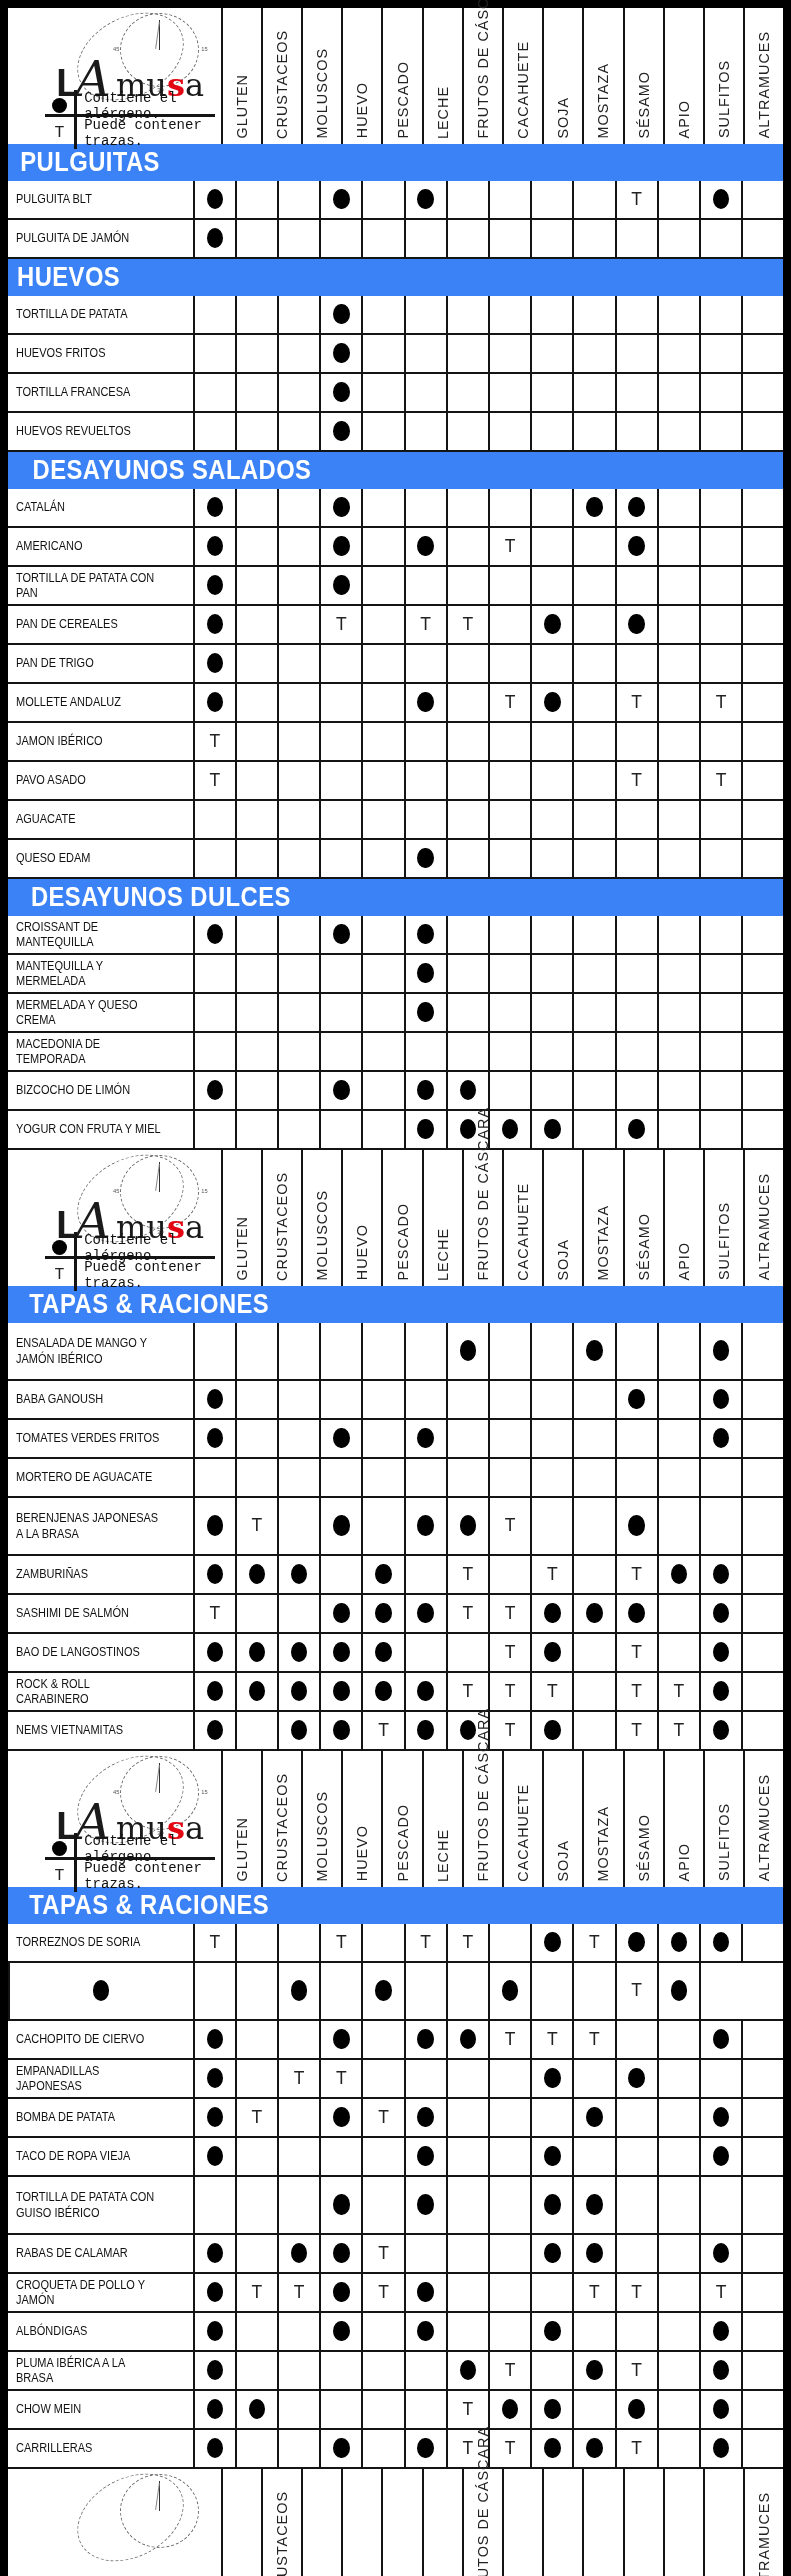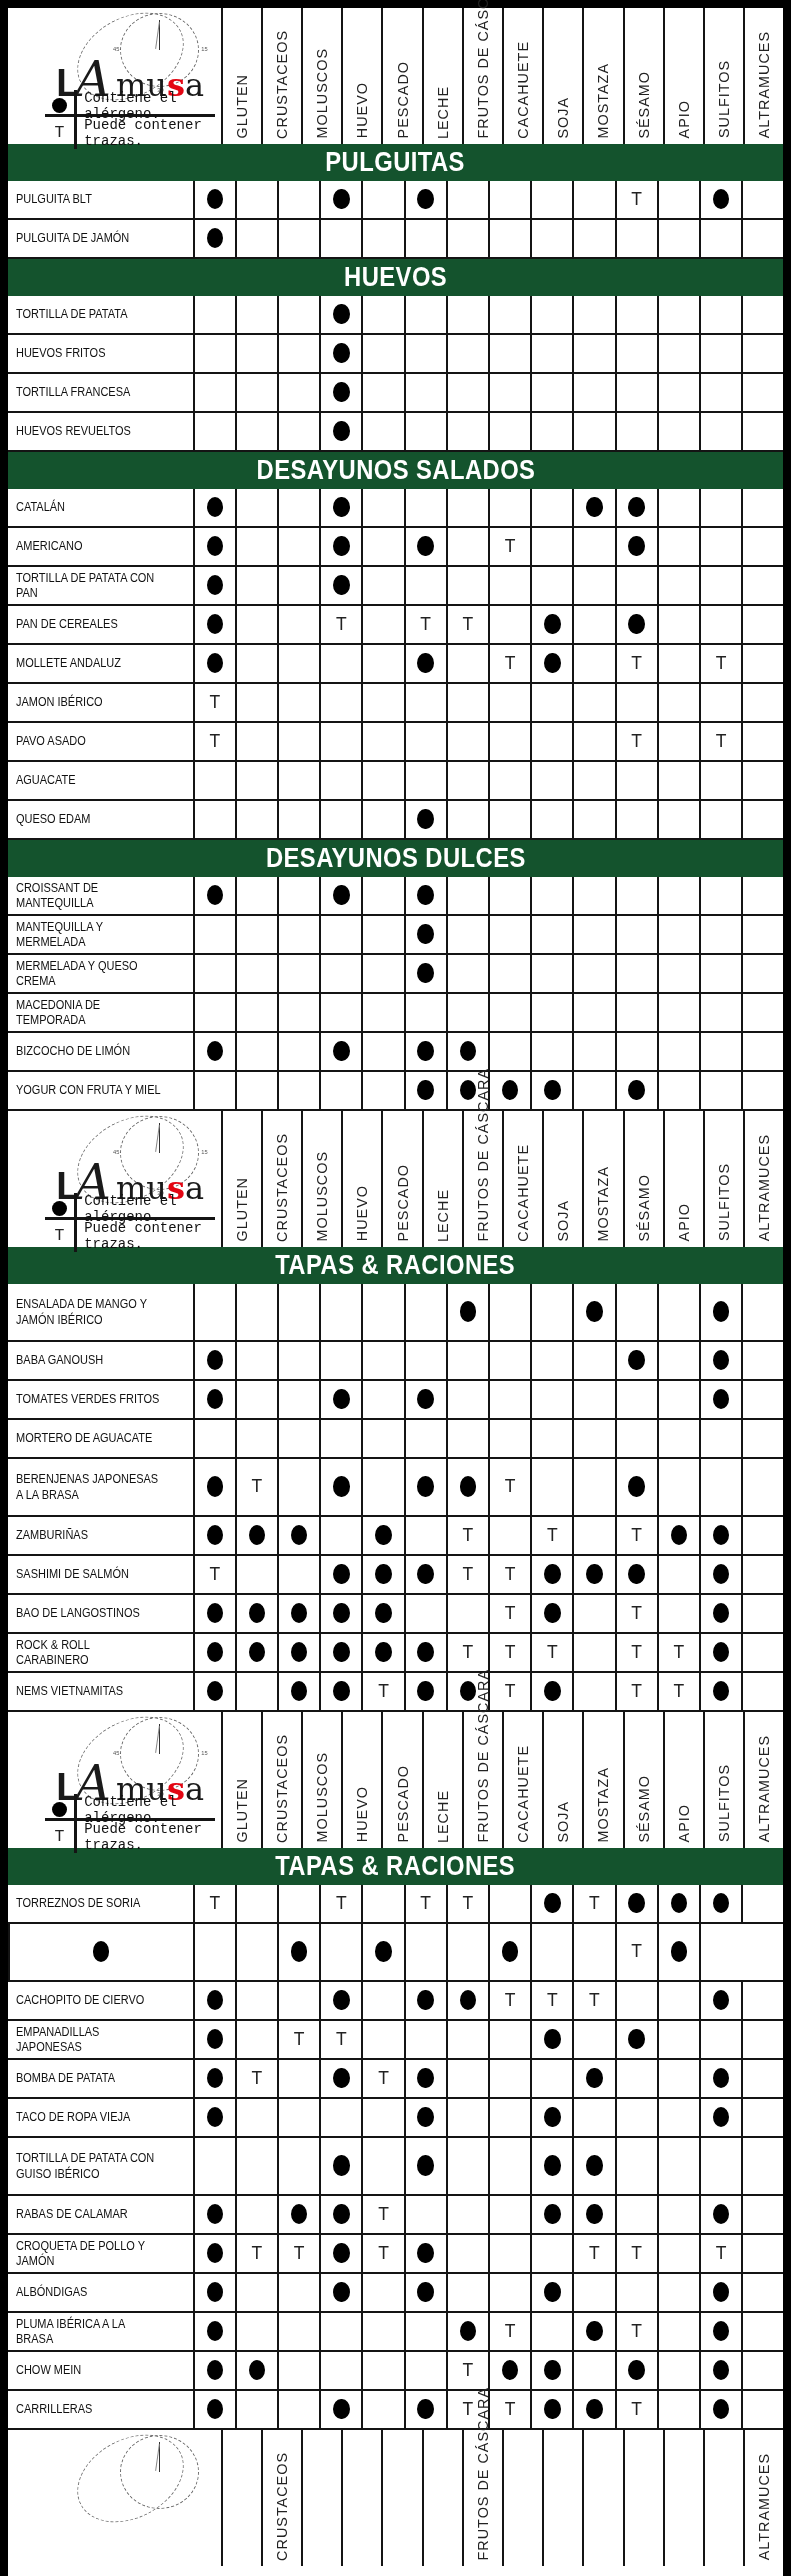--- a/index.html
+++ b/index.html
@@ -44,21 +44,21 @@
   .legend{position:absolute;left:9.3px;bottom:3.1px;width:170px;}
   .legrow{display:grid;grid-template-columns:32px 1fr;align-items:center;height:24px;font-family:Liberation Mono, monospace;}
   .legrow .sym{display:flex;align-items:center;justify-content:center;border-right:3.6px solid #141414;height:100%;}
   .legsep{height:3.1px;background:#141414;width:100%;}
   .legdot{width:15.5px;height:15.5px;background:#000;border-radius:50%;}
   .legT{font-size:16.5px;color:#222;}
   .legtxt{font-size:14px;color:#111;padding-left:7.2px;font-weight:500;}
 
   
   .bar{
-    height:37px;background:#14532d;color:#fff;display:flex;align-items:center;justify-content:center;
+    height:37px;background:#3b82f6;color:#fff;display:flex;align-items:center;justify-content:flex-start;
     font-size:28px;font-weight:bold;flex:0 0 auto;
   }
   .bar span{display:inline-block;transform:scaleX(.85);letter-spacing:0.5px;white-space:nowrap;}
 
   
   .row{
     display:grid;grid-template-columns:185px repeat(14,1fr);
     height:39px;border-bottom:2.6px solid #141414;box-sizing:border-box;flex:0 0 auto;
   }
   .row.tall{height:58px;}
@@ -398,20 +398,41 @@
         <div class="cell"></div>
         <div class="cell">
           <div class="dot"></div>
         </div>
         <div class="cell"></div>
         <div class="cell"></div>
         <div class="cell"></div>
       </div>
       <div class="row">
         <div class="namecell">
+          <span>PAN DE TRIGO</span>
+        </div>
+        <div class="cell">
+          <div class="dot"></div>
+        </div>
+        <div class="cell"></div>
+        <div class="cell"></div>
+        <div class="cell"></div>
+        <div class="cell"></div>
+        <div class="cell"></div>
+        <div class="cell"></div>
+        <div class="cell"></div>
+        <div class="cell"></div>
+        <div class="cell"></div>
+        <div class="cell"></div>
+        <div class="cell"></div>
+        <div class="cell"></div>
+        <div class="cell"></div>
+      </div>
+      <div class="row">
+        <div class="namecell">
           <span>MOLLETE ANDALUZ</span>
         </div>
         <div class="cell">
           <div class="dot"></div>
         </div>
         <div class="cell"></div>
         <div class="cell"></div>
         <div class="cell"></div>
         <div class="cell"></div>
         <div class="cell">

